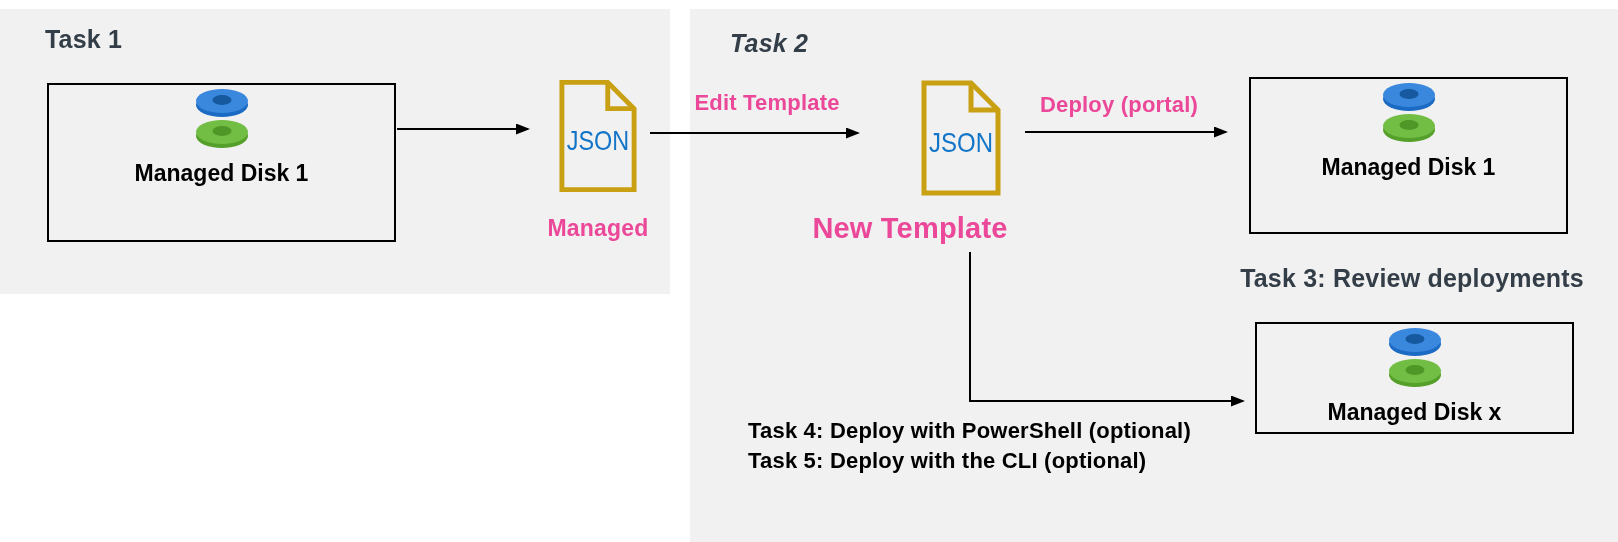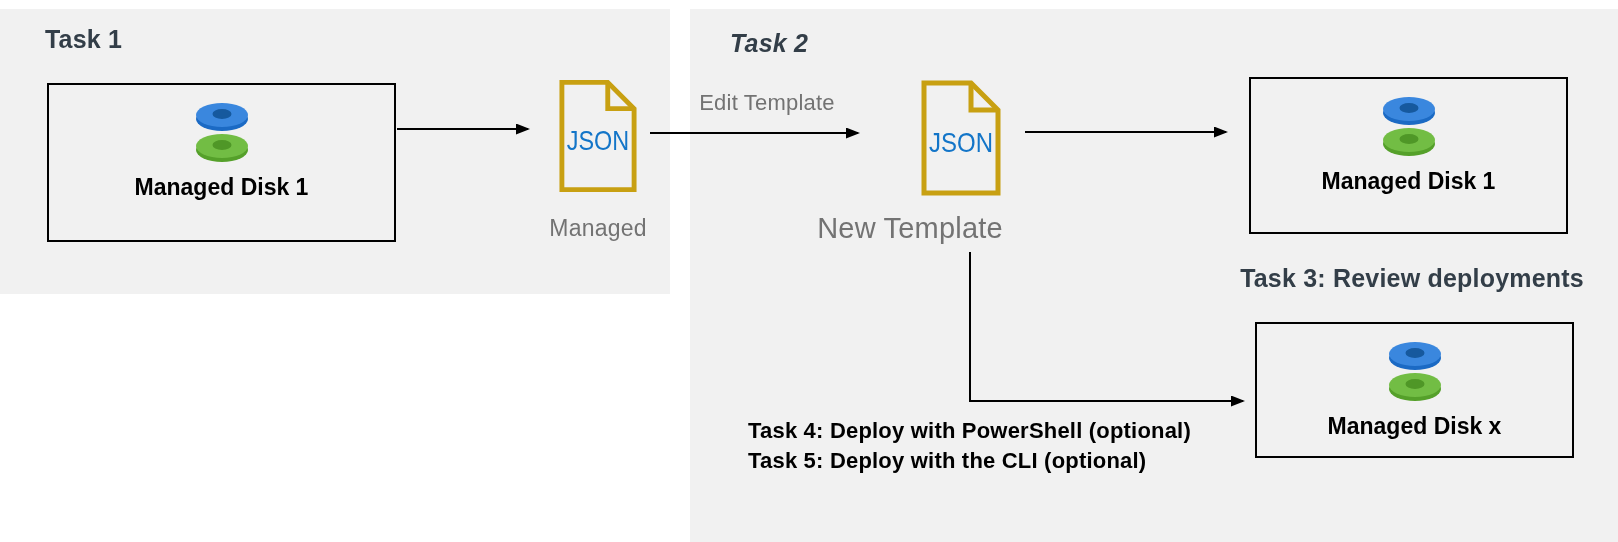--- a/index.html
+++ b/index.html
@@ -8,28 +8,28 @@
     font-family:"Liberation Sans",sans-serif;overflow:hidden;margin-top:9px;
   }
   .panel{position:absolute;background:#f1f1f1;}
   .panel-left{left:0;top:0;width:670px;height:285px;}
   .panel-right{left:690px;top:0;width:928px;height:542px;}
   .heading{
     position:absolute;font-weight:bold;font-size:25px;color:#333e48;
     white-space:nowrap;letter-spacing:0.2px;
   }
   .blabel{
-    position:absolute;font-weight:normal;font-size:22px;color:#737373;
+    position:absolute;font-weight:bold;font-size:22px;color:#ec4899;
     white-space:nowrap;letter-spacing:0.2px;
   }
   .centered{transform:translateX(-50%);}
   .node-box{
     position:absolute;border:2px solid #000;box-sizing:border-box;
     display:flex;flex-direction:column;align-items:center;
-    padding-top:18px;gap:11px;background:transparent;
+    padding-top:4px;gap:11px;background:transparent;
   }
   .node-box .box-label{font-weight:bold;font-size:23px;color:#000;white-space:nowrap;}
   .arrow-layer{position:absolute;left:0;top:0;pointer-events:none;}
   .file-icon{position:absolute;}
   .task45{
     position:absolute;font-weight:bold;font-size:22px;color:#000;
     line-height:30px;white-space:nowrap;letter-spacing:0.2px;
   }
 </style>
 </head>
@@ -81,34 +81,35 @@
 
   <div class="blabel centered" style="left:767px;top:81px;">Edit Template</div>
 
   <svg class="file-icon" style="left:920px;top:70px;" width="82" height="118" viewBox="0 0 82 118">
     <path d="M4,4 H51 L78,31 V114 H4 Z" fill="none" stroke="#c8a012" stroke-width="5" stroke-linejoin="miter"></path>
     <path d="M51,4 V31 H78" fill="none" stroke="#c8a012" stroke-width="5"></path>
     <text x="41" y="73" text-anchor="middle" font-size="28" fill="#1375c8" font-family="Liberation Sans, sans-serif" textLength="64" lengthAdjust="spacingAndGlyphs">JSON</text>
   </svg>
   <div class="blabel centered" style="left:910px;top:203px;font-size:29px;">New Template</div>
 
+  <div class="blabel centered" style="left:1119px;top:83px;">Deploy (portal)</div>
 
   <div class="node-box" style="left:1249px;top:68px;width:319px;height:157px;">
     <svg width="56" height="60" viewBox="0 0 56 60">
       <ellipse cx="28" cy="16" rx="26" ry="12" fill="#1b6ac4"></ellipse>
       <ellipse cx="28" cy="12" rx="26" ry="12" fill="#3a87de"></ellipse>
       <ellipse cx="28" cy="11" rx="9.5" ry="5" fill="#16599e"></ellipse>
       <ellipse cx="28" cy="47" rx="26" ry="12" fill="#55a02a"></ellipse>
       <ellipse cx="28" cy="43" rx="26" ry="12" fill="#72bd44"></ellipse>
       <ellipse cx="28" cy="42" rx="9.5" ry="5" fill="#4f9727"></ellipse>
     </svg>
     <div class="box-label">Managed Disk 1</div>
   </div>
 
-  <div class="node-box" style="left:1255px;top:313px;width:319px;height:136px;">
+  <div class="node-box" style="left:1255px;top:313px;width:319px;height:112px;">
     <svg width="56" height="60" viewBox="0 0 56 60">
       <ellipse cx="28" cy="16" rx="26" ry="12" fill="#1b6ac4"></ellipse>
       <ellipse cx="28" cy="12" rx="26" ry="12" fill="#3a87de"></ellipse>
       <ellipse cx="28" cy="11" rx="9.5" ry="5" fill="#16599e"></ellipse>
       <ellipse cx="28" cy="47" rx="26" ry="12" fill="#55a02a"></ellipse>
       <ellipse cx="28" cy="43" rx="26" ry="12" fill="#72bd44"></ellipse>
       <ellipse cx="28" cy="42" rx="9.5" ry="5" fill="#4f9727"></ellipse>
     </svg>
     <div class="box-label">Managed Disk x</div>
   </div>

